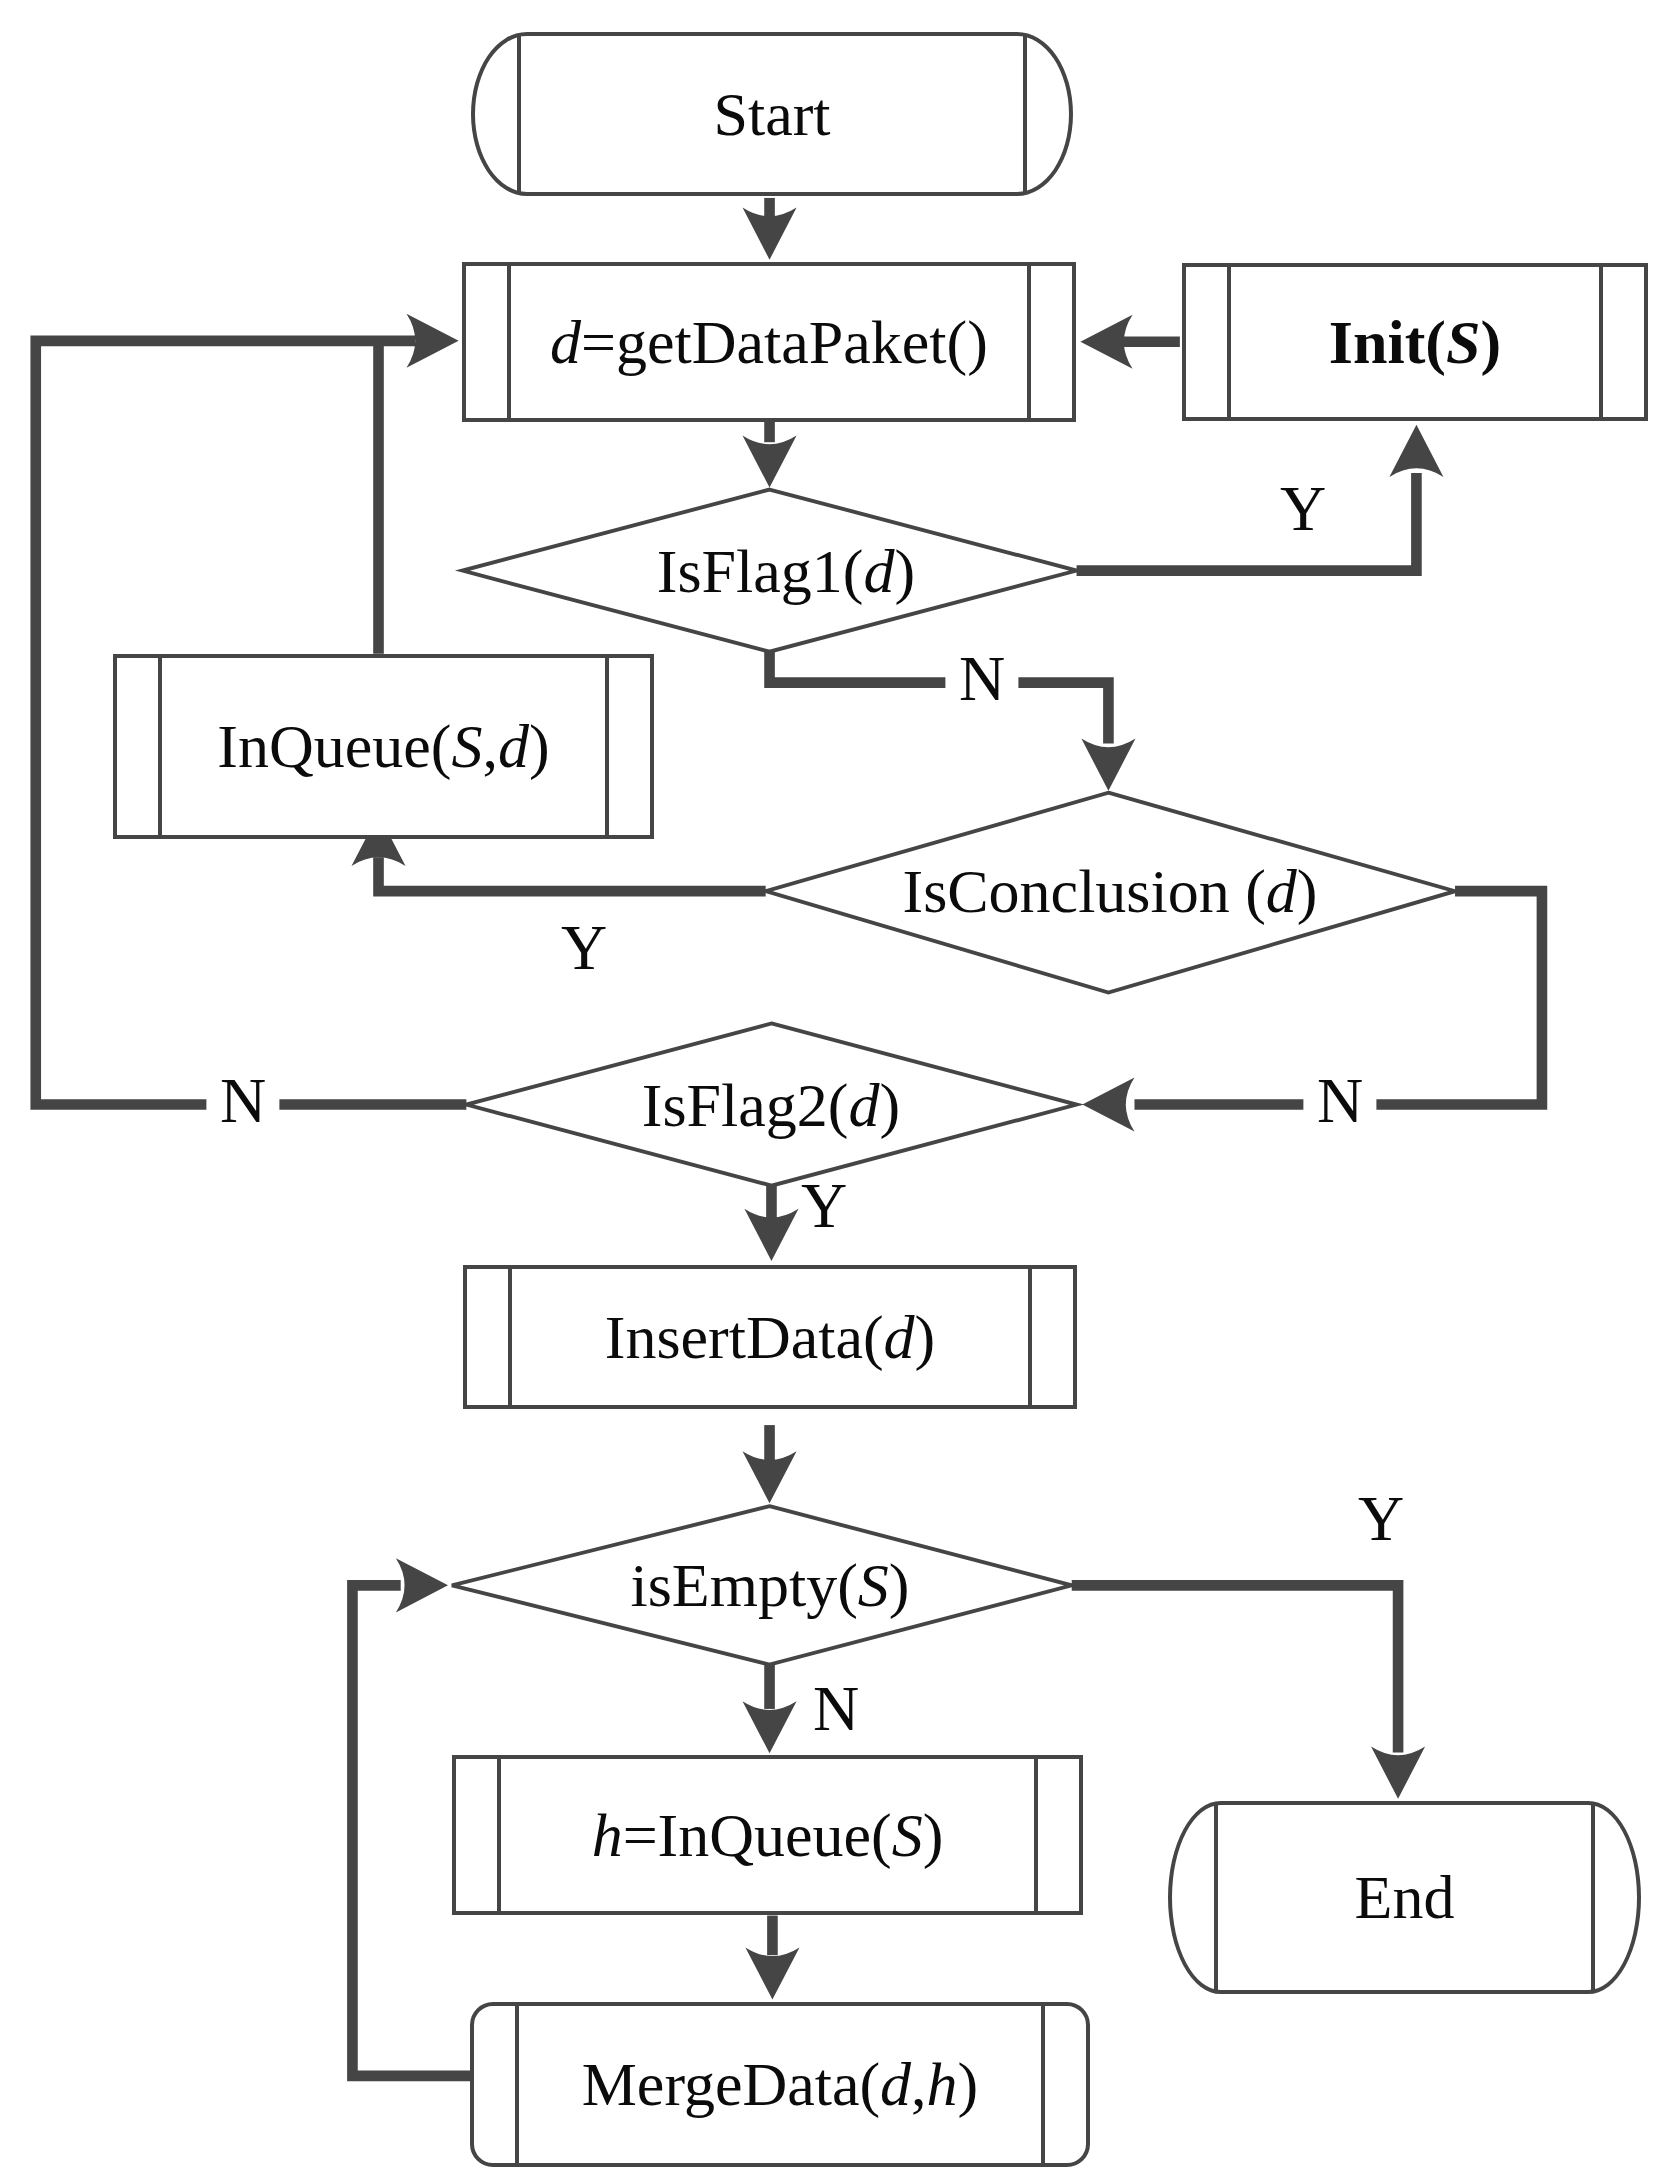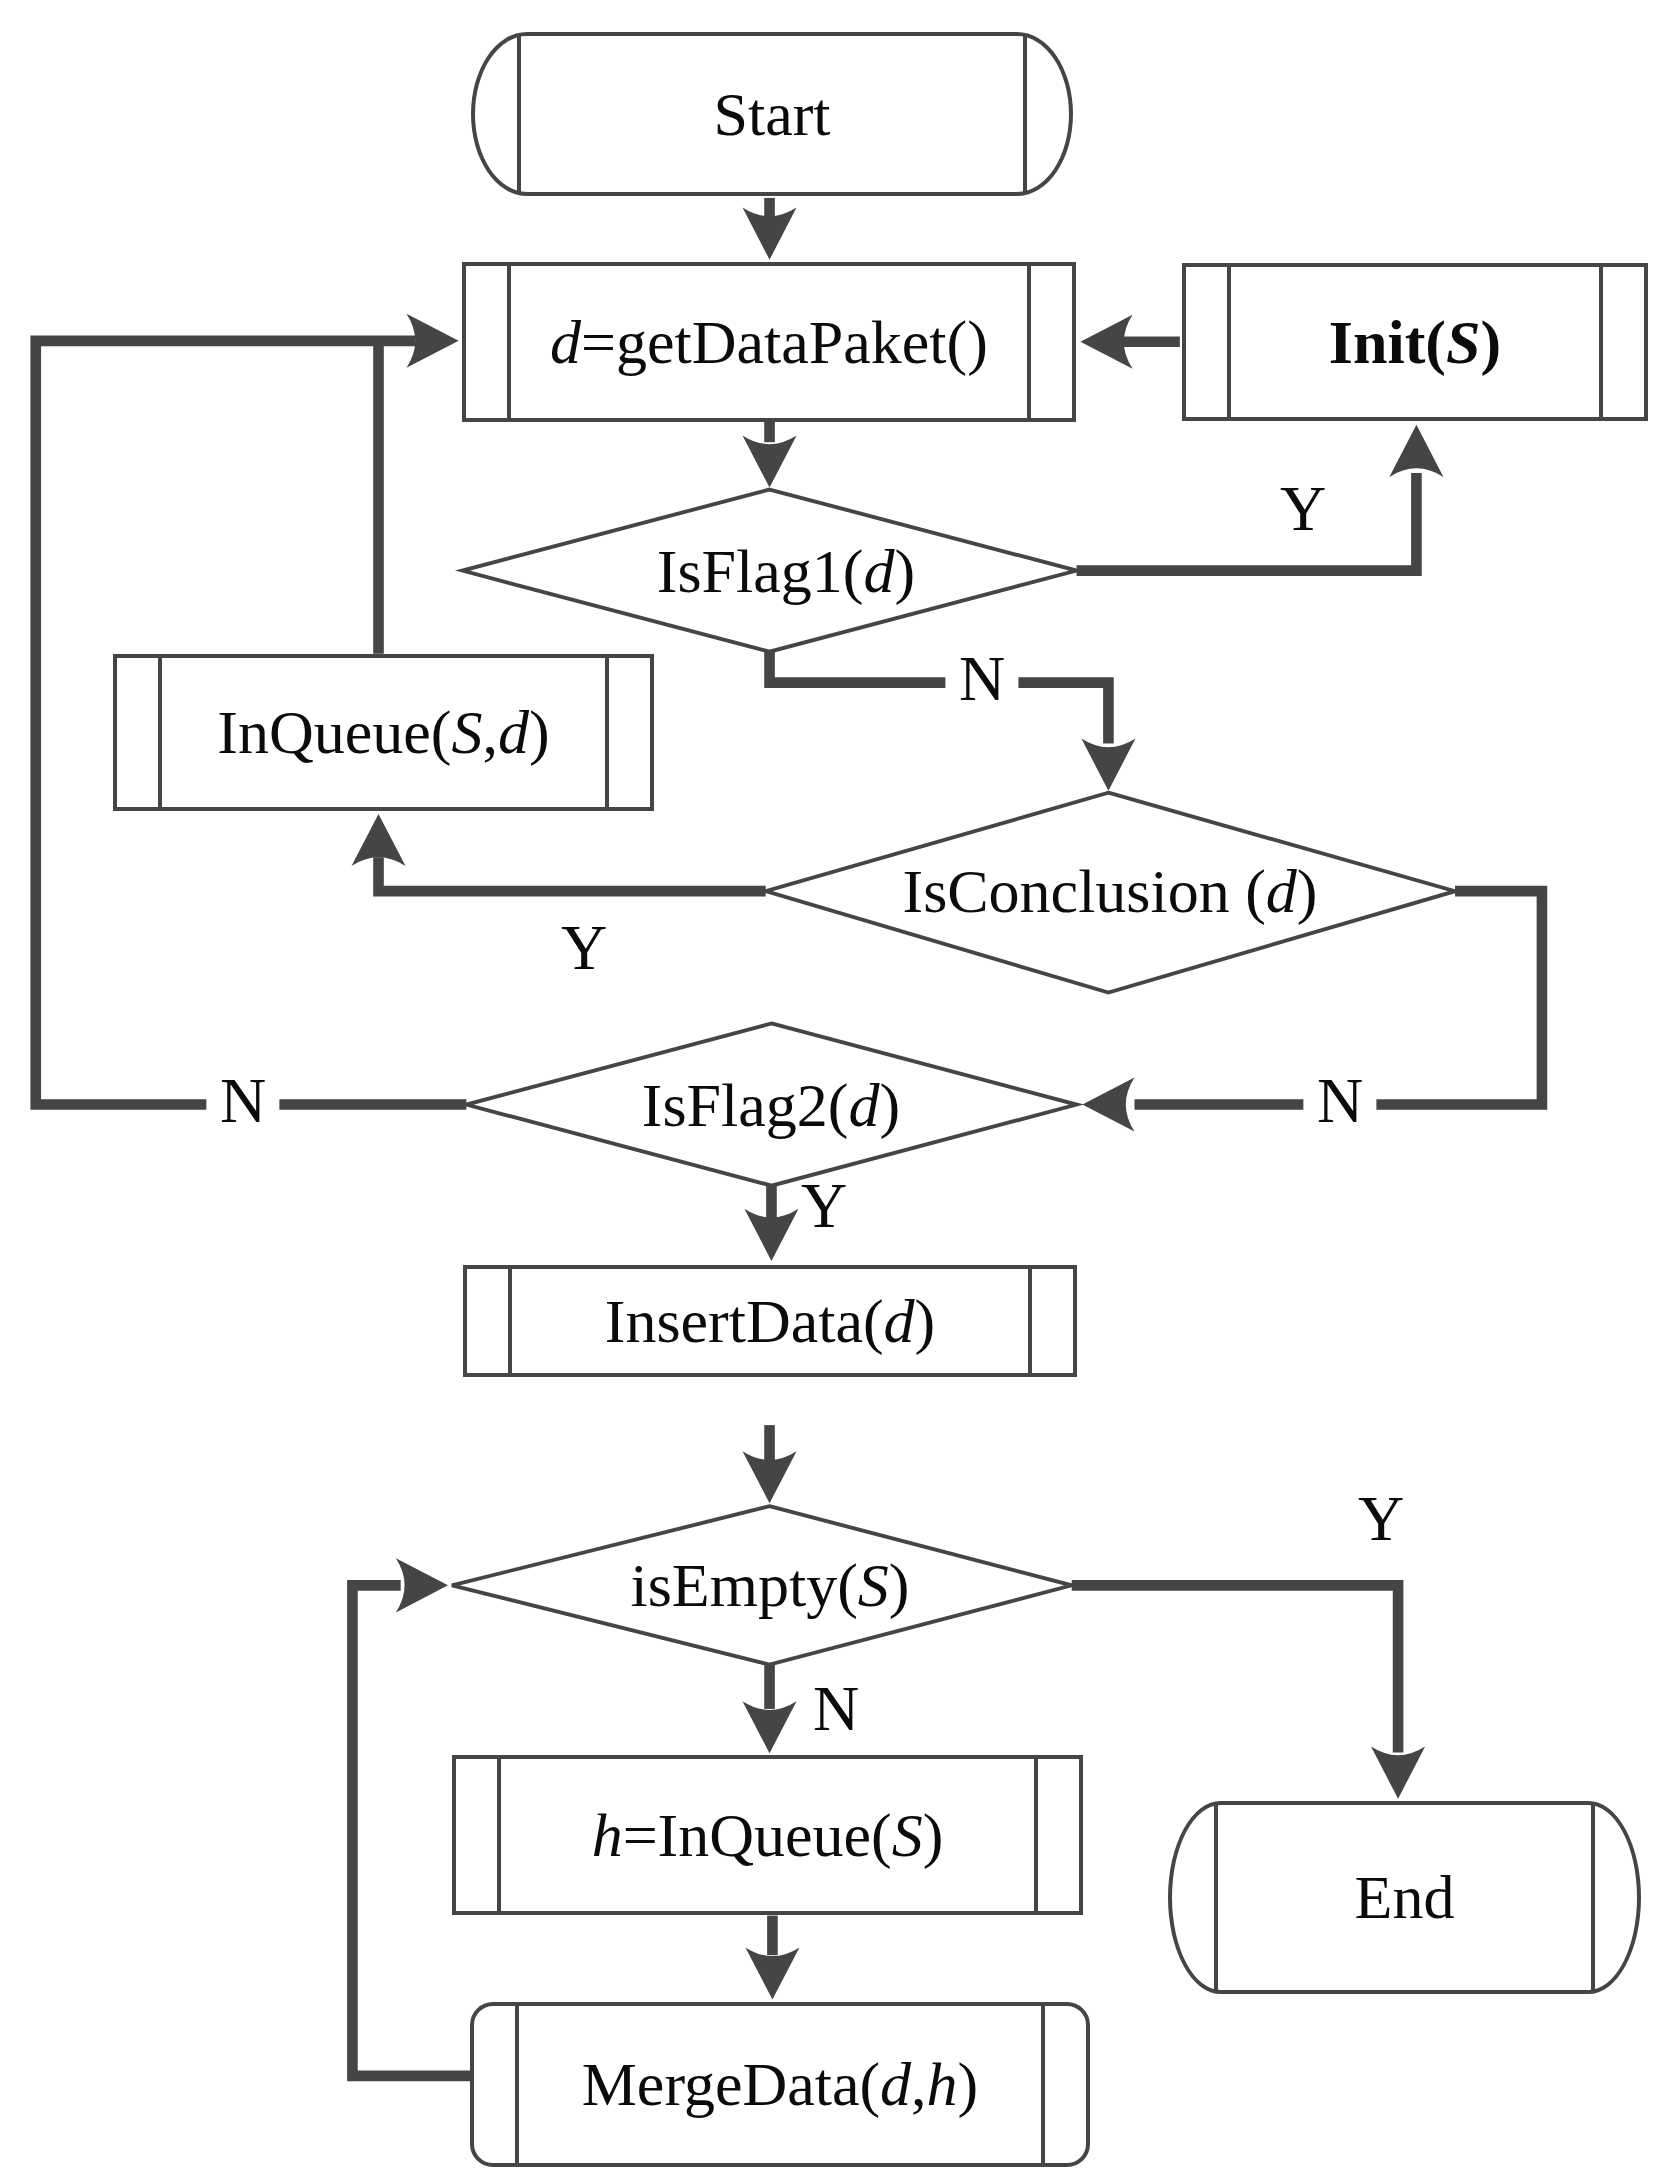--- a/index.html
+++ b/index.html
@@ -51,22 +51,22 @@
   }
   .edge-label { font-size: 64px; }
   .edge-label.online {
     background: #ffffff;
     padding: 1.9px 13.5px;
   }
   i { font-style: italic; }
   #node-start       { left: 471px;  top: 32px;   width: 602px; height: 164px; border-radius: 56px / 82px; }
   #node-getdatapaket{ left: 462px;  top: 262px;  width: 614px; height: 160px; }
   #node-init        { left: 1182px; top: 263px;  width: 466px; height: 158px; font-weight: bold; }
-  #node-inqueue     { left: 113px;  top: 654px;  width: 541px; height: 157px; }
-  #node-insertdata  { left: 463px;  top: 1265px; width: 614px; height: 112px; }
+  #node-inqueue     { left: 113px;  top: 654px;  width: 541px; height: 185px; }
+  #node-insertdata  { left: 463px;  top: 1265px; width: 614px; height: 144px; }
   #node-outqueue    { left: 452px;  top: 1755px; width: 631px; height: 160px; }
   #node-mergedata   { left: 470px;  top: 2002px; width: 620px; height: 165px; border-radius: 23px; }
   #node-end         { left: 1168px; top: 1801px; width: 473px; height: 193px; border-radius: 53px / 97px; }
   #dlabel-isflag1      { left: 770px;  top: 571px; margin-left: 16px;  }
   #dlabel-isconclusion { left: 1110px; top: 891px;  }
   #dlabel-isflag2      { left: 771px;  top: 1105px; }
   #dlabel-isempty      { left: 770px;  top: 1585px; }
   #el-isflag1-y      { left: 1303px; top: 509px;  }
   #el-isflag1-n      { left: 982px; top: 679px;  }
   #el-isconclusion-y { left: 584px;  top: 948px;  }

